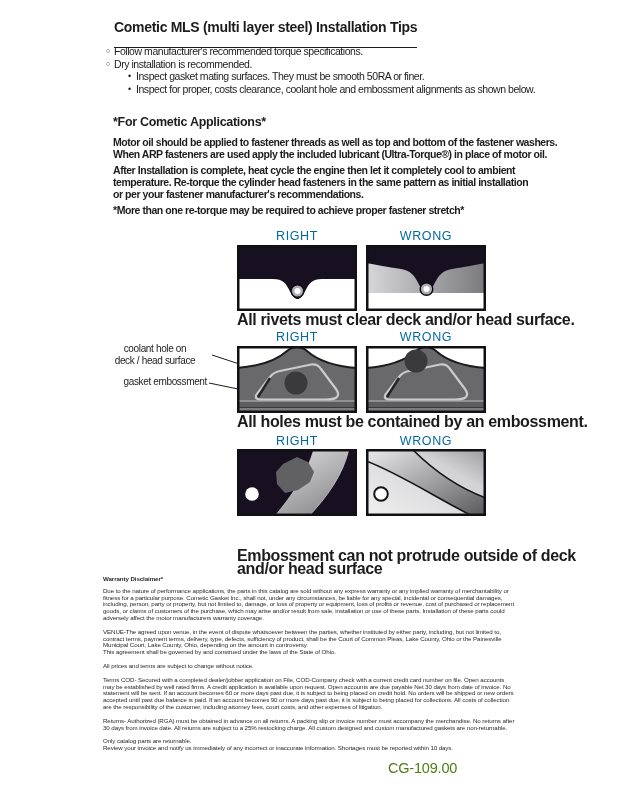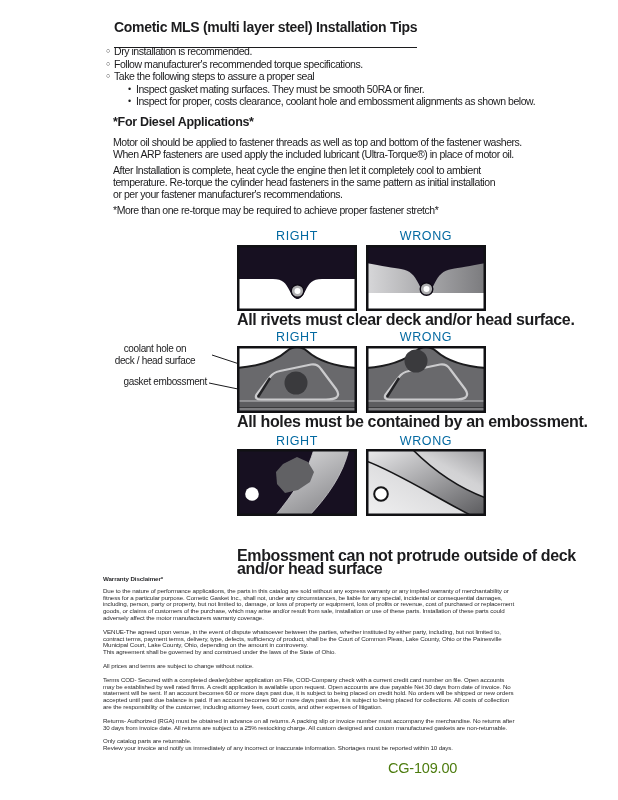--- a/index.html
+++ b/index.html
@@ -10,21 +10,21 @@
 
   
   .title{left:114px;top:19px;font-size:14px;font-weight:bold;letter-spacing:-0.3px;
          border-bottom:1.6px solid #1c1c1e;padding-bottom:12px;}
   .tips{left:106px;top:45px;font-size:10.5px;letter-spacing:-0.45px;line-height:12.6px;width:440px;}
   .tip{display:flex;}
   .tip .b1{width:8px;flex:0 0 8px;font-size:7px;line-height:12.6px;}
   .tip.sub{padding-left:22px;}
   .tip.sub .b1{font-size:9px;}
   .h-diesel{left:113px;top:115px;font-size:12.5px;font-weight:bold;letter-spacing:-0.3px;}
-  .para{font-size:10.5px;letter-spacing:-0.45px;line-height:12px;width:460px;}
+  .para{font-size:10.5px;letter-spacing:-0.45px;line-height:12px;width:460px;font-weight:bold;}
   .p1{left:113px;top:136px;}
   .p2{left:113px;top:164px;}
   .pnote{left:113px;top:204px;}
 
   
   .rw{width:120px;text-align:center;font-size:12.5px;letter-spacing:0.6px;color:#0369a1;}
   .dbox{width:120px;height:67px;}
   .dbox svg{display:block;width:120px;height:100%;}
   .cap{font-size:16px;font-weight:bold;letter-spacing:-0.35px;line-height:13px;}
   .anno{font-size:10px;letter-spacing:-0.35px;line-height:11.5px;text-align:right;}
@@ -37,41 +37,37 @@
   .docnum{left:388px;top:760px;font-size:14.5px;letter-spacing:-0.2px;color:#4d7c0f;}
 </style>
 </head>
 <body>
 
 <div class="abs title">Cometic MLS (multi layer steel) Installation Tips</div>
 
 <div class="abs tips">
   <div class="tip">
     <span class="b1">○</span>
-    <span>Dry installation is recommended.</span>
+    <span>Follow manufacturer's recommended torque specifications.</span>
   </div>
   <div class="tip">
     <span class="b1">○</span>
-    <span>Follow manufacturer's recommended torque specifications.</span>
-  </div>
-  <div class="tip">
-    <span class="b1">○</span>
-    <span>Take the following steps to assure a proper seal</span>
+    <span>Dry installation is recommended.</span>
   </div>
   <div class="tip sub">
     <span class="b1">•</span>
     <span>Inspect gasket mating surfaces.  They must be smooth 50RA or finer.</span>
   </div>
   <div class="tip sub">
     <span class="b1">•</span>
     <span>Inspect for proper, costs clearance, coolant hole and embossment alignments as shown below.</span>
   </div>
 </div>
 
-<div class="abs h-diesel">*For Diesel Applications*</div>
+<div class="abs h-diesel">*For Cometic Applications*</div>
 <div class="abs para p1 ml">Motor oil should be applied to fastener threads as well as top and bottom of the fastener washers.
 When ARP fasteners are used apply the included lubricant (Ultra-Torque®) in place of motor oil.</div>
 <div class="abs para p2 ml">After Installation is complete, heat cycle the engine then let it completely cool to ambient
 temperature. Re-torque the cylinder head fasteners in the same pattern as initial installation
 or per your fastener manufacturer's recommendations.</div>
 <div class="abs para pnote">*More than one re-torque may be required to achieve proper fastener stretch*</div>
 
 <div class="abs rw" style="left:237px;top:229px;">RIGHT</div>
 <div class="abs rw" style="left:366px;top:229px;">WRONG</div>
 

